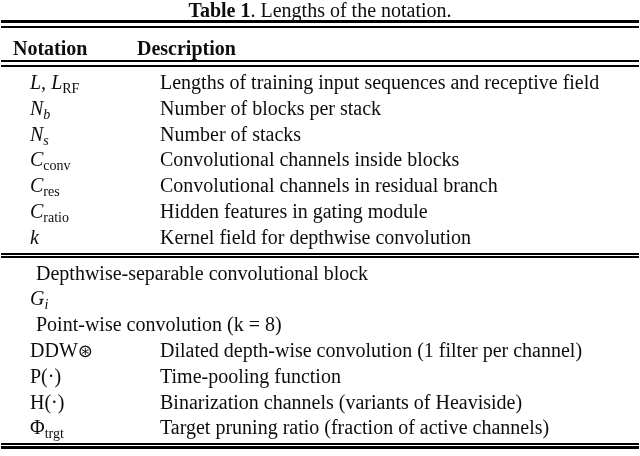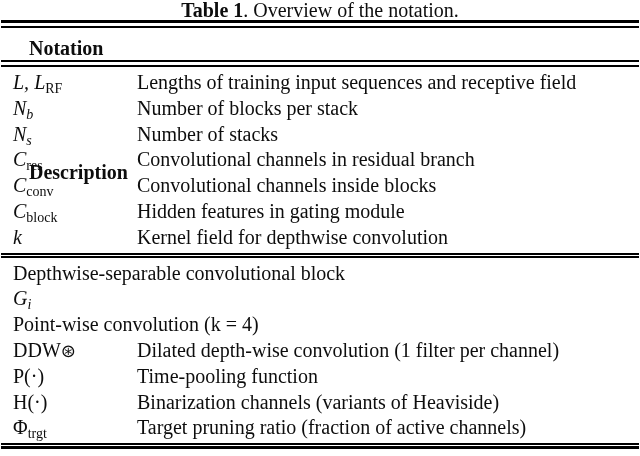--- a/index.html
+++ b/index.html
@@ -27,52 +27,51 @@
   .rule { width: 638px; margin-left: 1px; }
   .rule-top    { border-top: 3px solid #000; height: 3px; border-bottom: 2px solid #000; }
   .rule-head   { border-top: 2px solid #000; height: 3px; border-bottom: 2px solid #000; }
   .rule-mid    { border-top: 2px solid #000; height: 1px; border-bottom: 2px solid #000; }
   .rule-bottom { border-top: 2px solid #000; height: 1px; border-bottom: 3px solid #000; }
   .header-row {
     display: flex;
     height: 32px;
     line-height: 40px;
     font-weight: bold;
-    padding-left: 29px;
+    padding-left: 13px;
     white-space: nowrap;
-    flex-direction: column;
   }
   .col-notation { width: 124px; flex: 0 0 124px; }
-  .group { padding: 3px 0 2px 13px; }
+  .group { padding: 3px 0 2px 30px; }
   .row {
     display: flex;
     height: 25.8px;
     line-height: 25.8px;
     white-space: nowrap;
   }
   .cell-notation { width: 124px; flex: 0 0 124px; }
-  .cell-desc { flex: 1 1 auto; }
+  .cell-desc { flex: 1 1 auto; margin-left: 6px; }
   .seg-i, .seg-subi { font-style: italic; }
   .seg-scr { font-style: italic; }
   .seg-sub, .seg-subi {
     font-size: 14px;
     position: relative;
     top: 4px;
   }
   .seg-op {
     font-family: "DejaVu Sans", sans-serif;
     font-size: 18px;
   }
 </style>
 </head>
 <body>
 
 <div class="page">
 
-  <div class="caption"><span class="cap-label">Table 1</span><span>. Overview of the notation.</span></div>
+  <div class="caption"><span class="cap-label">Table 1</span><span>. Lengths of the notation.</span></div>
 
   <div class="rule rule-top"></div>
 
   <div class="header-row">
     <span class="col-notation">Notation</span>
     <span class="col-desc">Description</span>
   </div>
 
   <div class="rule rule-head"></div>
 
@@ -83,48 +82,48 @@
       </div>
       <div class="row">
         <span class="cell-notation"><span class="seg-i">N</span><span class="seg-subi">b</span></span>
         <span class="cell-desc">Number of blocks per stack</span>
       </div>
       <div class="row">
         <span class="cell-notation"><span class="seg-i">N</span><span class="seg-subi">s</span></span>
         <span class="cell-desc">Number of stacks</span>
       </div>
       <div class="row">
+        <span class="cell-notation"><span class="seg-i">C</span><span class="seg-sub">conv</span></span>
+        <span class="cell-desc">Convolutional channels inside blocks</span>
+      </div>
+      <div class="row">
         <span class="cell-notation"><span class="seg-i">C</span><span class="seg-sub">res</span></span>
         <span class="cell-desc">Convolutional channels in residual branch</span>
       </div>
       <div class="row">
-        <span class="cell-notation"><span class="seg-i">C</span><span class="seg-sub">conv</span></span>
-        <span class="cell-desc">Convolutional channels inside blocks</span>
-      </div>
-      <div class="row">
-        <span class="cell-notation"><span class="seg-i">C</span><span class="seg-sub">block</span></span>
+        <span class="cell-notation"><span class="seg-i">C</span><span class="seg-sub">ratio</span></span>
         <span class="cell-desc">Hidden features in gating module</span>
       </div>
       <div class="row">
         <span class="cell-notation"><span class="seg-i">k</span></span>
         <span class="cell-desc">Kernel field for depthwise convolution</span>
       </div>
     </div>
 
   <div class="rule rule-mid"></div>
 
   <div class="group">
       <div class="row">
         <span class="cell-desc">Depthwise-separable convolutional block</span>
       </div>
       <div class="row">
         <span class="cell-notation"><span class="seg-scr">G</span><span class="seg-subi">i</span></span>
       </div>
       <div class="row">
-        <span class="cell-desc">Point-wise convolution (k = 4)</span>
+        <span class="cell-desc">Point-wise convolution (k = 8)</span>
       </div>
       <div class="row">
         <span class="cell-notation"><span class="seg-r">DDW</span><span class="seg-op">⊛</span></span>
         <span class="cell-desc">Dilated depth-wise convolution (1 filter per channel)</span>
       </div>
       <div class="row">
         <span class="cell-notation"><span class="seg-r">P(·)</span></span>
         <span class="cell-desc">Time-pooling function</span>
       </div>
       <div class="row">

